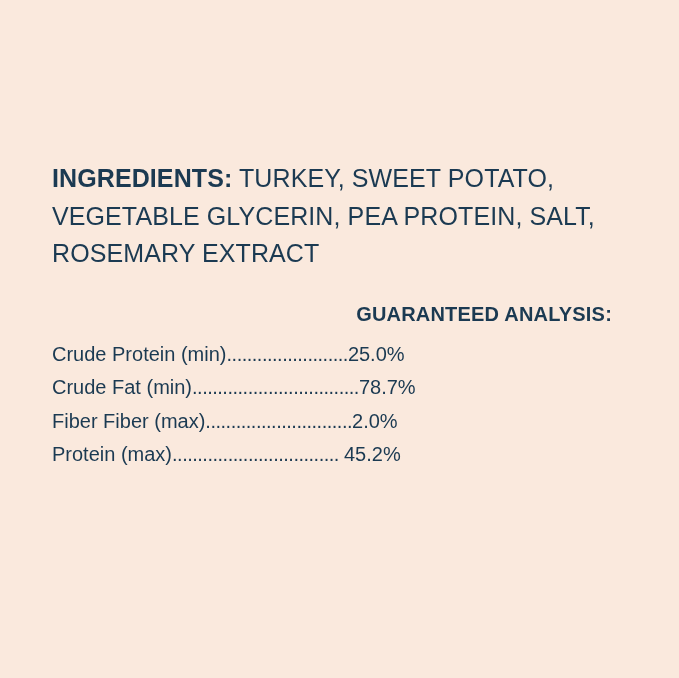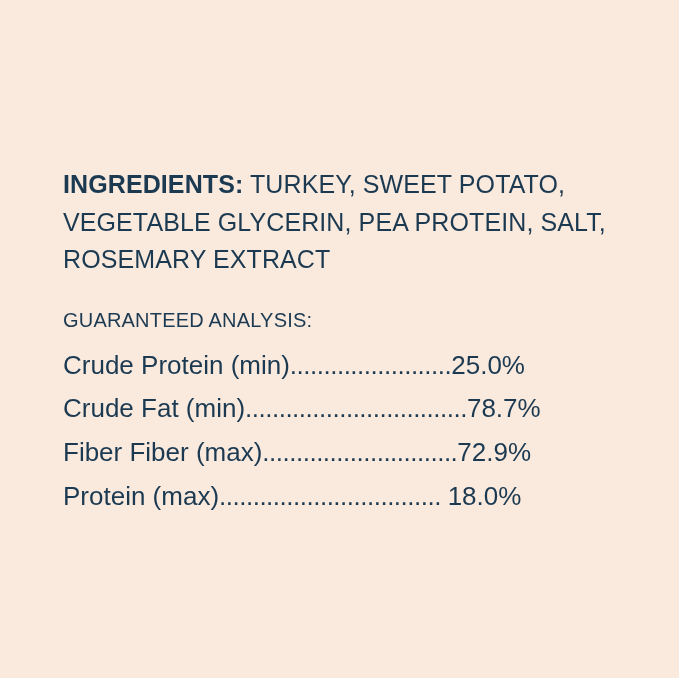--- a/index.html
+++ b/index.html
@@ -9,53 +9,53 @@
   body {
     width: 679px;
     height: 678px;
     background: #fae9dd;
     font-family: "Liberation Sans", sans-serif;
     color: #1b3a52;
     overflow: hidden;
   }
   .panel {
     position: absolute;
-    left: 63px;
+    left: 52px;
     top: 160px;
     width: 560px;
-    margin-top: 6px;
   }
   .ingredients {
     font-size: 25px;
     line-height: 1.5;
     letter-spacing: 0.1px;
     color: #1b3a52;
     margin: 0 0 30px 0;
     max-width: 560px;
   }
   .ingredients .lead {
     font-weight: bold;
   }
   .ingredients .body {
     font-weight: normal;
   }
   .ga-title {
     font-size: 20px;
-    font-weight: normal;
+    font-weight: bold;
     letter-spacing: 0.2px;
     color: #1b3a52;
     margin: 0 0 12px 0;
+    text-align: right;
   }
   .ga-list {
     margin: 0;
     padding: 0;
     list-style: none;
   }
   .ga-row {
-    font-size: 26px;
+    font-size: 20px;
     line-height: 1.68;
     color: #1b3a52;
     white-space: nowrap;
   }
   .ga-row .dots {
     letter-spacing: -0.5px;
   }
 </style>
 </head>
 <body>
@@ -69,20 +69,20 @@
   <h2 class="ga-title">GUARANTEED ANALYSIS:</h2>
 
   <ul class="ga-list">
     <li class="ga-row">
       <span>Crude Protein (min)</span><span class="dots">........................</span><span>25.0%</span>
     </li>
     <li class="ga-row">
       <span>Crude Fat (min)</span><span class="dots">.................................</span><span>78.7%</span>
     </li>
     <li class="ga-row">
-      <span>Fiber Fiber (max)</span><span class="dots">.............................</span><span>72.9%</span>
+      <span>Fiber Fiber (max)</span><span class="dots">.............................</span><span>2.0%</span>
     </li>
     <li class="ga-row">
-      <span>Protein (max)</span><span class="dots">................................. </span><span>18.0%</span>
+      <span>Protein (max)</span><span class="dots">................................. </span><span>45.2%</span>
     </li>
   </ul>
 
 </div>
 
 </body></html>

